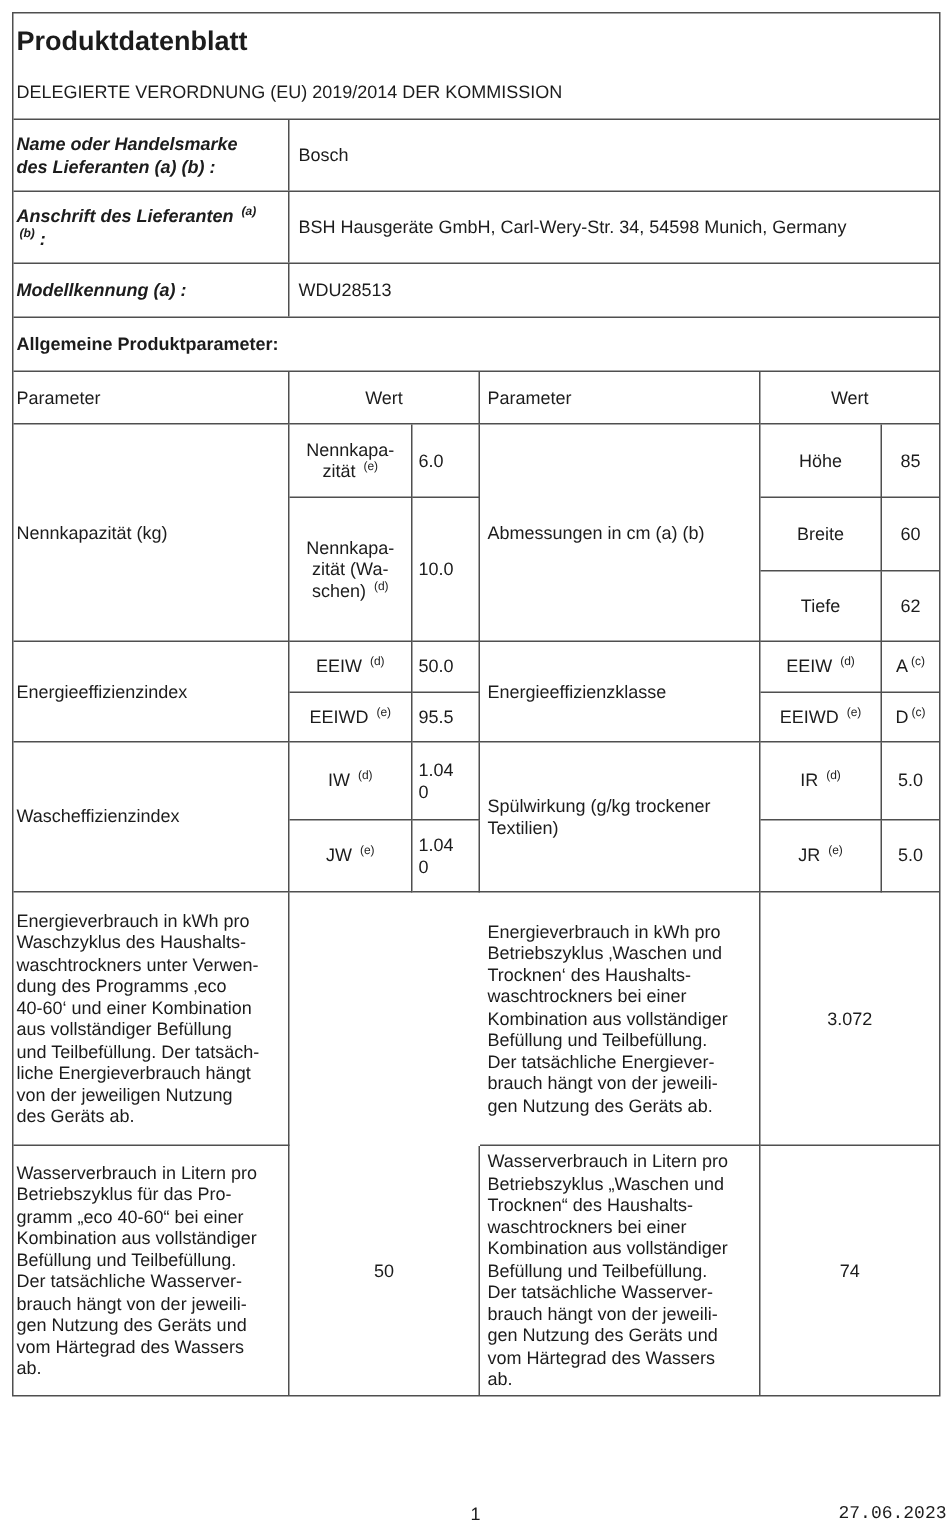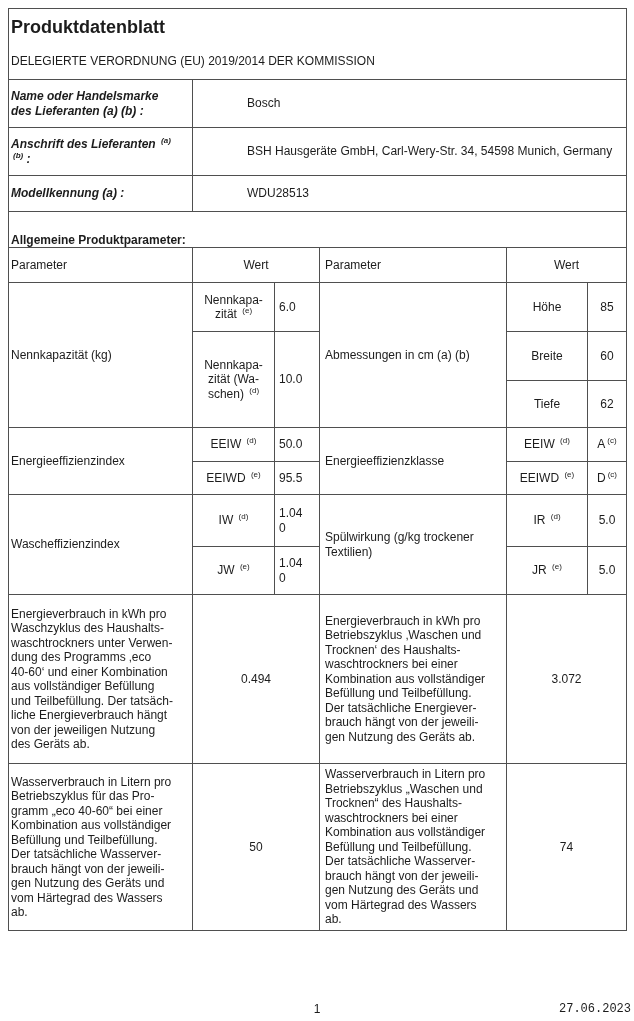--- a/index.html
+++ b/index.html
@@ -17,22 +17,22 @@
   .bold{font-weight:bold;}
   .pl{white-space:pre-line;}
   sup.s{font-size:8px;vertical-align:super;line-height:0;margin-left:2px;}
   .titlebox{height:71px;box-sizing:border-box;padding:7px 2px 0 2px;}
   .doc-title{font-size:18px;line-height:22px;font-weight:bold;}
   .doc-subtitle{margin-top:16px;font-size:12px;}
   .irow{display:grid;grid-template-columns:184px 1fr;box-sizing:border-box;}
   .h48{height:48px;} .h36{height:36px;} .h35{height:35px;}
   .cell{display:flex;align-items:center;box-sizing:border-box;min-width:0;}
   .lab{padding-left:2px;padding-right:4px;font-style:italic;}
-  .val{padding-left:6px;padding-right:4px;margin-left:48px;}
-  .secrow{display:flex;align-items:flex-end;padding-left:2px;}
+  .val{padding-left:6px;padding-right:4px;}
+  .secrow{display:flex;align-items:center;padding-left:2px;}
   .pgrid{
     display:grid;
     grid-template-columns:184px 82px 45px 187px 81px auto;
     grid-template-rows:35px 49px 49px 47px 34px 33px 52px 48px 169px 166px;
   }
   .ctr{justify-content:center;text-align:center;}
   .lv{padding-left:4px;}   
   .p1{padding-left:2px;padding-right:5px;}  
   .p2{padding-left:5px;padding-right:5px;}  
   .para{align-items:center;}
@@ -210,23 +210,20 @@
 Waschzyklus des Haushalts-
 waschtrockners unter Verwen-
 dung des Programms ‚eco
 40-60‘ und einer Kombination
 aus vollständiger Befüllung
 und Teilbefüllung. Der tatsäch-
 liche Energieverbrauch hängt
 von der jeweiligen Nutzung
 des Geräts ab.</span>
         </div>
-      <div class="cell ctr br bb" style="grid-area:9/2/10/4">
-          <span>0.494</span>
-        </div>
       <div class="cell p2 para br bb" style="grid-area:9/4/10/5">
           <span class="pl">Energieverbrauch in kWh pro
 Betriebszyklus ‚Waschen und
 Trocknen‘ des Haushalts-
 waschtrockners bei einer
 Kombination aus vollständiger
 Befüllung und Teilbefüllung.
 Der tatsächliche Energiever-
 brauch hängt von der jeweili-
 gen Nutzung des Geräts ab.</span>

